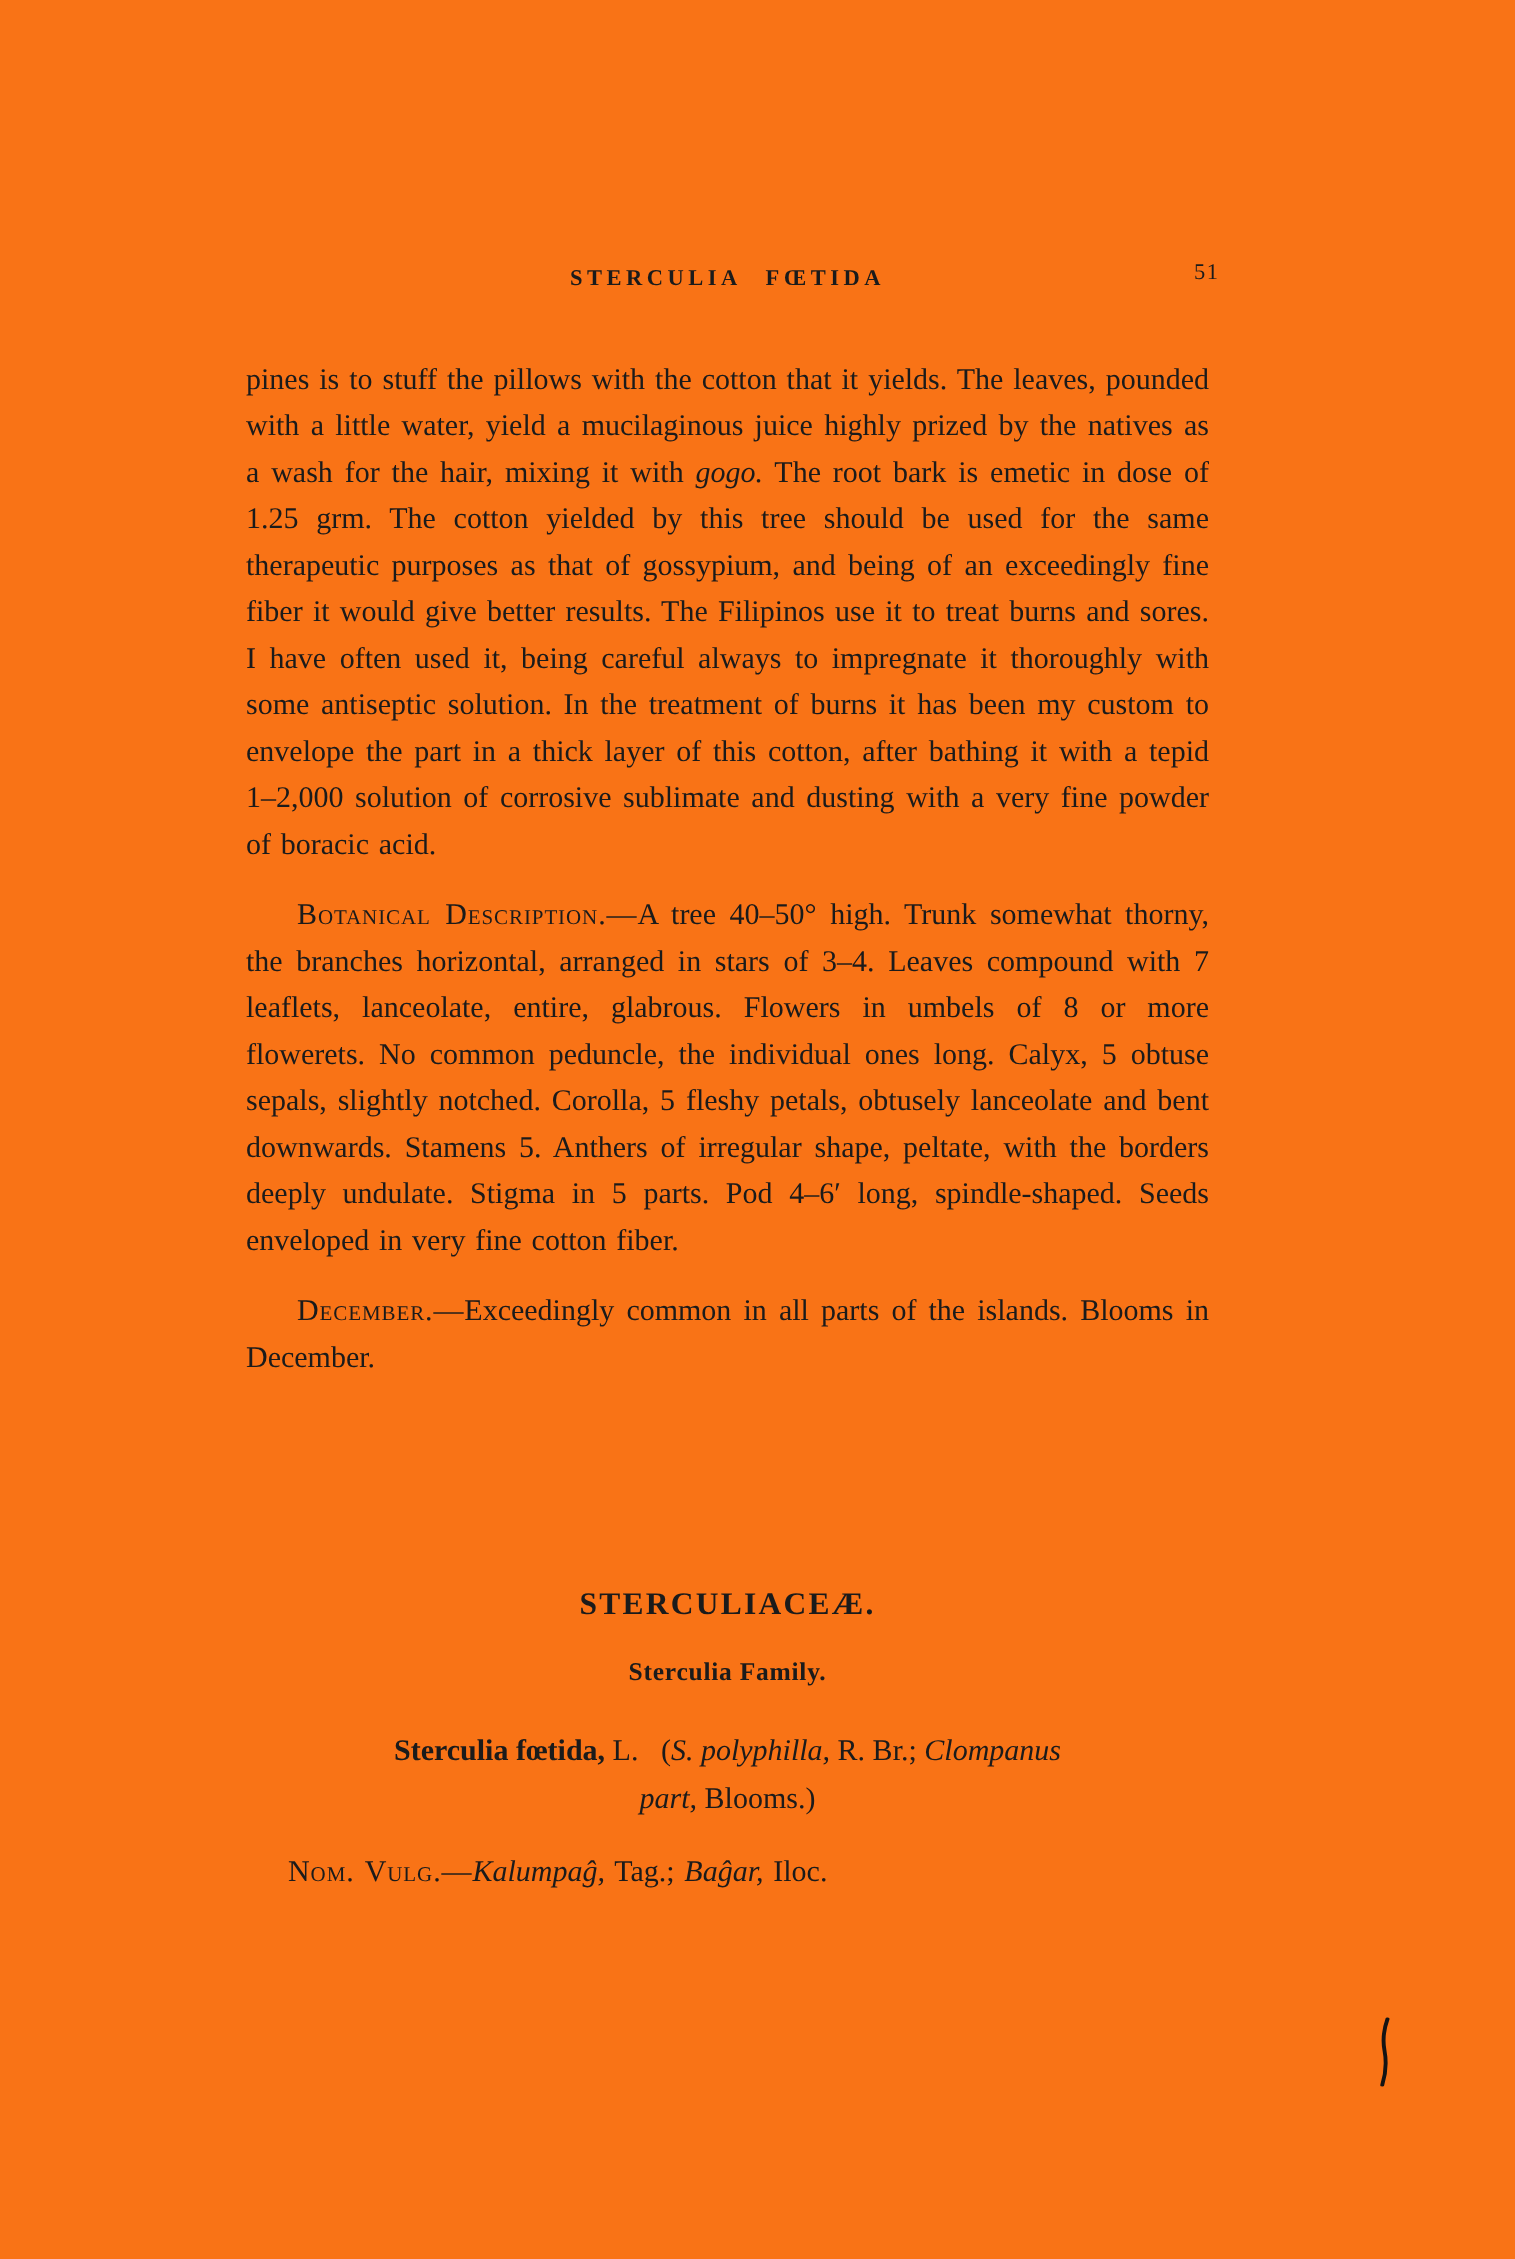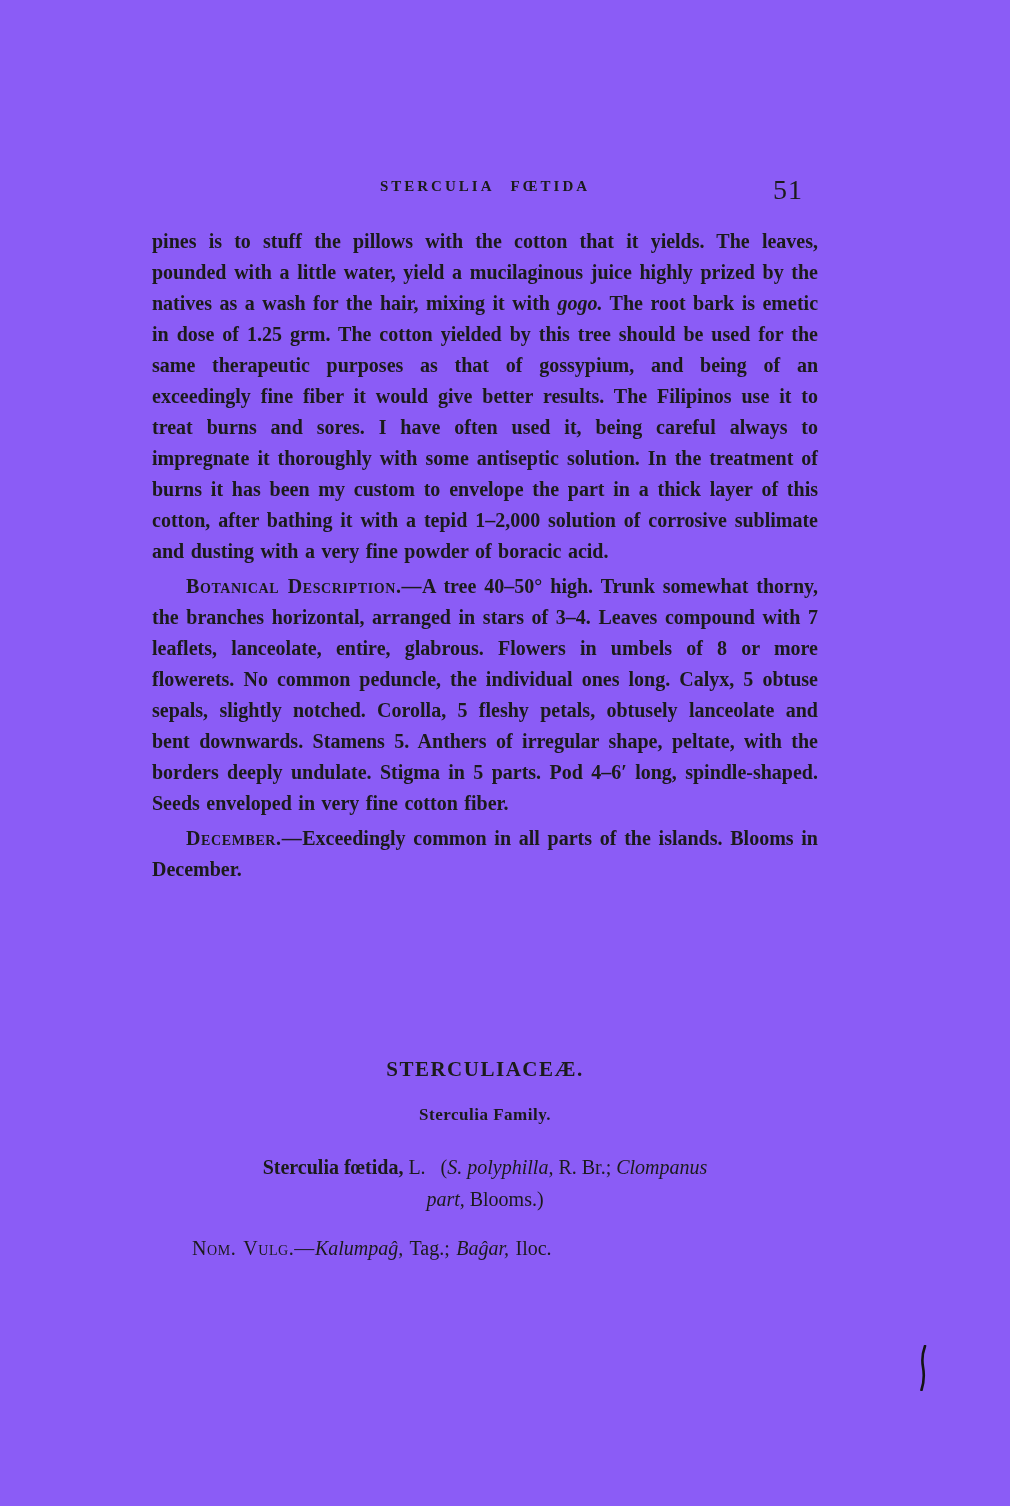--- a/index.html
+++ b/index.html
@@ -9,21 +9,21 @@
     height: 1506px;
     background: #fbfaf7;
     font-family: "Liberation Serif", serif;
     color: #1b1b1b;
     position: relative;
     overflow: hidden;
   }
   .page {
     position: absolute;
     inset: 0;
-    background: #8b5cf6;
+    background: #f97316;
     padding-left: 36px;
   }
 
   
   .header {
     position: absolute;
     top: 174px;
     left: 148px;
     width: 674px;
     height: 30px;
@@ -33,37 +33,37 @@
     text-align: center;
     font-size: 15px;
     font-weight: bold;
     letter-spacing: 3px;
     word-spacing: 10px;
     padding-top: 4px;
   }
   .page-num {
     position: absolute;
     top: 0;
-    right: 19px;
-    font-size: 28px;
+    right: 9px;
+    font-size: 15px;
     letter-spacing: 1px;
   }
 
   
   .content {
     position: absolute;
     top: 222px;
     left: 148px;
     width: 674px;
     font-size: 20px;
     line-height: 31px;
     text-align: justify;
     word-spacing: 1.5px;
   }
-  .content p { margin: 4px; font-weight: bold; }
+  .content p { margin: 16px; }
   p.indent { text-indent: 34px; }
   .sc {
     font-variant: small-caps;
     letter-spacing: 0.6px;
   }
   i { font-style: italic; }
 
   
   .section {
     position: absolute;

